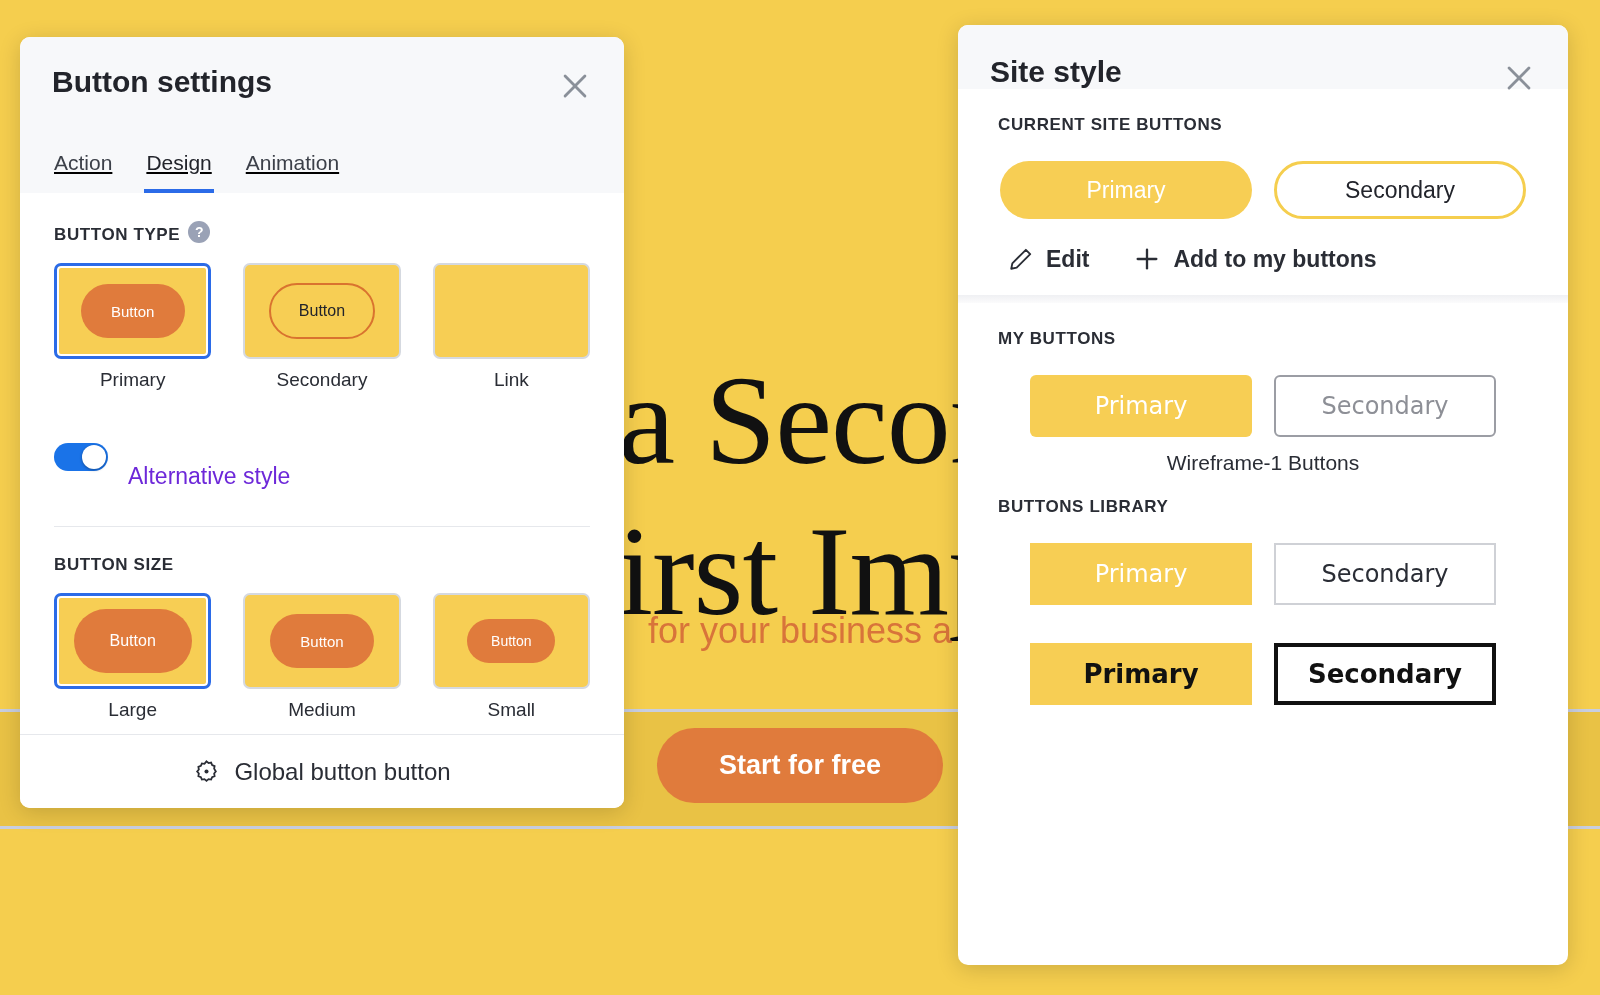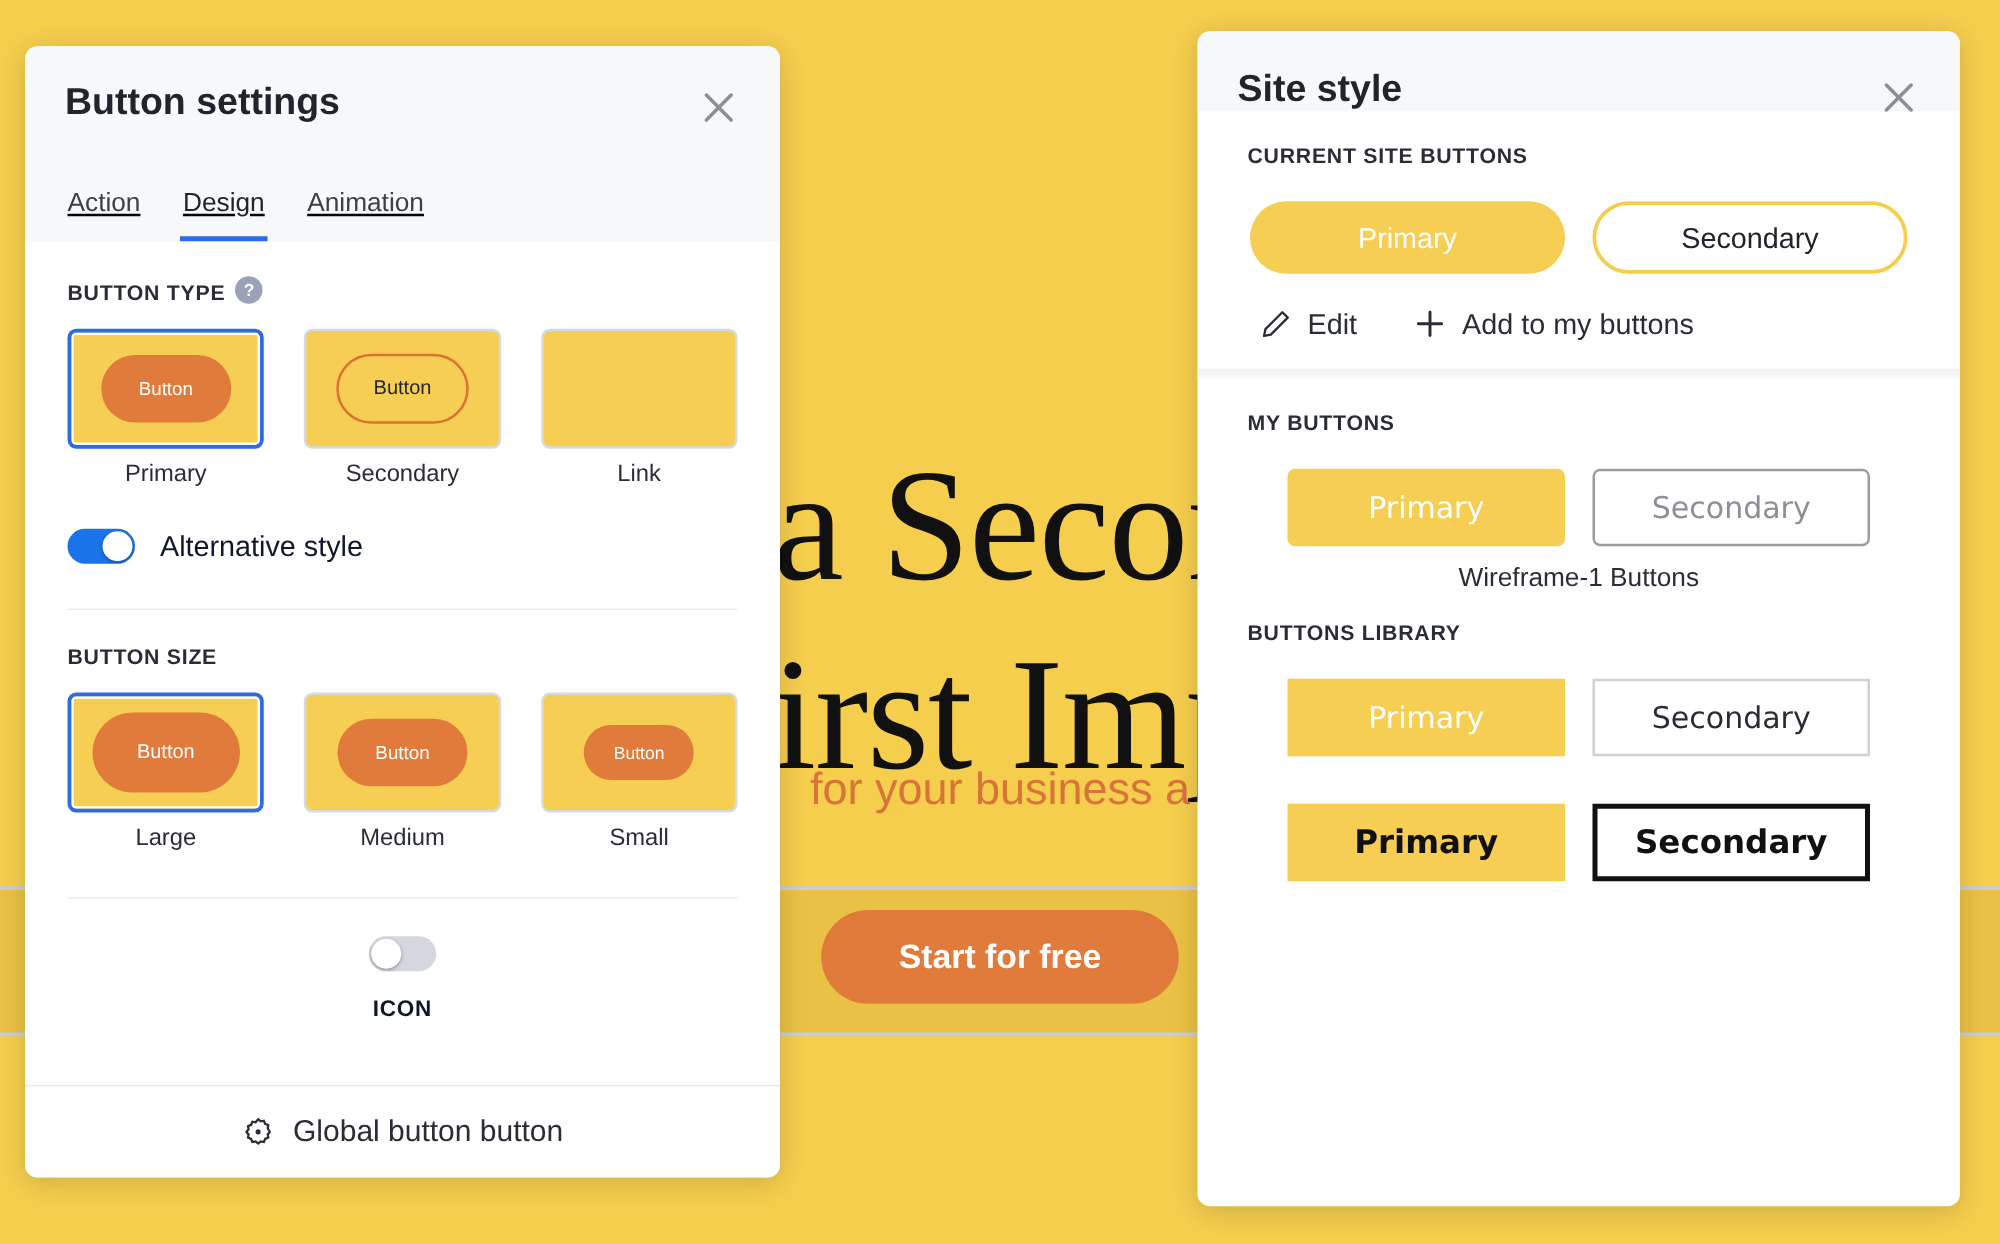--- a/index.html
+++ b/index.html
@@ -98,21 +98,21 @@
   .tab.active { border-bottom-color: #2B6BE8; color: #22242B; }
   .section-label {
     font-size: 17px;
     font-weight: bold;
     letter-spacing: 0.6px;
     color: #2A2D35;
     text-transform: uppercase;
   }
 
   
-  #left-panel { left: 20px; top: 37px; width: 604px; height: 905px; }
+  #left-panel { left: 20px; top: 37px; width: 604px; height: 771px; }
   #left-panel .panel-head { padding-top: 28px; }
   #left-panel .close-btn { right: 26px; top: 26px; }
   #left-panel .tabs { margin-top: 48px; text-decoration: underline; }
   .left-body { padding: 0 34px; }
   .help-dot {
     display: inline-flex; align-items: center; justify-content: center;
     width: 22px; height: 22px; border-radius: 50%;
     background: #9AA2B6; color: #ffffff;
     font-size: 14px; font-weight: bold;
     vertical-align: 3px; margin-left: 8px;
@@ -160,21 +160,21 @@
   .switch.on  { background: #1A73E8; }
   .switch.off { background: #D4D7DE; }
   .switch .knob {
     position: absolute; top: 2px;
     width: 24px; height: 24px; border-radius: 50%;
     background: #ffffff;
     box-shadow: 0 1px 3px rgba(0,0,0,0.35);
   }
   .switch.on  .knob { right: 2px; }
   .switch.off .knob { left: 2px; }
-  .switch-label { font-size: 23px; color: #0f172a; }
+  .switch-label { font-size: 23px; color: #6d28d9; margin-top: 40px; }
   .switch-label.caps { font-size: 18px; font-weight: bold; letter-spacing: 0.6px; }
   .hr { height: 1px; background: #E6E8EC; }
   .left-footer {
     position: absolute; left: 0; bottom: 0;
     width: 100%; height: 74px;
     border-top: 1px solid #E6E8EC;
     background: #ffffff;
     display: flex; align-items: center; justify-content: center;
     gap: 14px; cursor: pointer;
   }
@@ -187,21 +187,21 @@
   #right-panel .tabs { margin-top: 26px; }
   .rp-section { padding: 26px 40px 0 40px; }
   .rp-divider { height: 8px; background: linear-gradient(#EFF0F3, #FBFBFC); margin-top: 22px; }
   .btn-pair { display: flex; gap: 22px; justify-content: center; margin-top: 26px; }
   .pair-cap {
     text-align: center; font-size: 21px;
     color: #2A2D35; margin-top: 14px;
   }
   .actions { display: flex; gap: 44px; margin-top: 26px; padding-left: 10px; }
   .action { display: flex; align-items: center; gap: 12px; cursor: pointer; }
-  .action span { font-size: 23px; color: #2A2D35; }
+  .action span { font-size: 23px; color: #2A2D35; font-weight: bold; }
 
   .sb { border: none; font-family: inherit; cursor: pointer; display:flex; align-items:center; justify-content:center; }
   
   .sb-cur-p { width: 252px; height: 58px; border-radius: 40px; background: #F7CE54; color: #ffffff; font-size: 23px; }
   .sb-cur-s { width: 252px; height: 58px; border-radius: 40px; background: #ffffff; color: #22242B; font-size: 23px; border: 3px solid #F5CE4E; }
   
   .sb-my-p { width: 222px; height: 62px; border-radius: 6px; background: #F7CE54; color: #ffffff; font-size: 24px; font-family: "DejaVu Sans", sans-serif; }
   .sb-my-s { width: 222px; height: 62px; border-radius: 6px; background: #ffffff; color: #8D8F96; font-size: 24px; border: 2px solid #9B9DA4; font-family: "DejaVu Sans", sans-serif; }
   
   .sb-lib-p { width: 222px; height: 62px; border-radius: 0; background: #F7CE54; color: #ffffff; font-size: 24px; font-family: "DejaVu Sans", sans-serif; }

